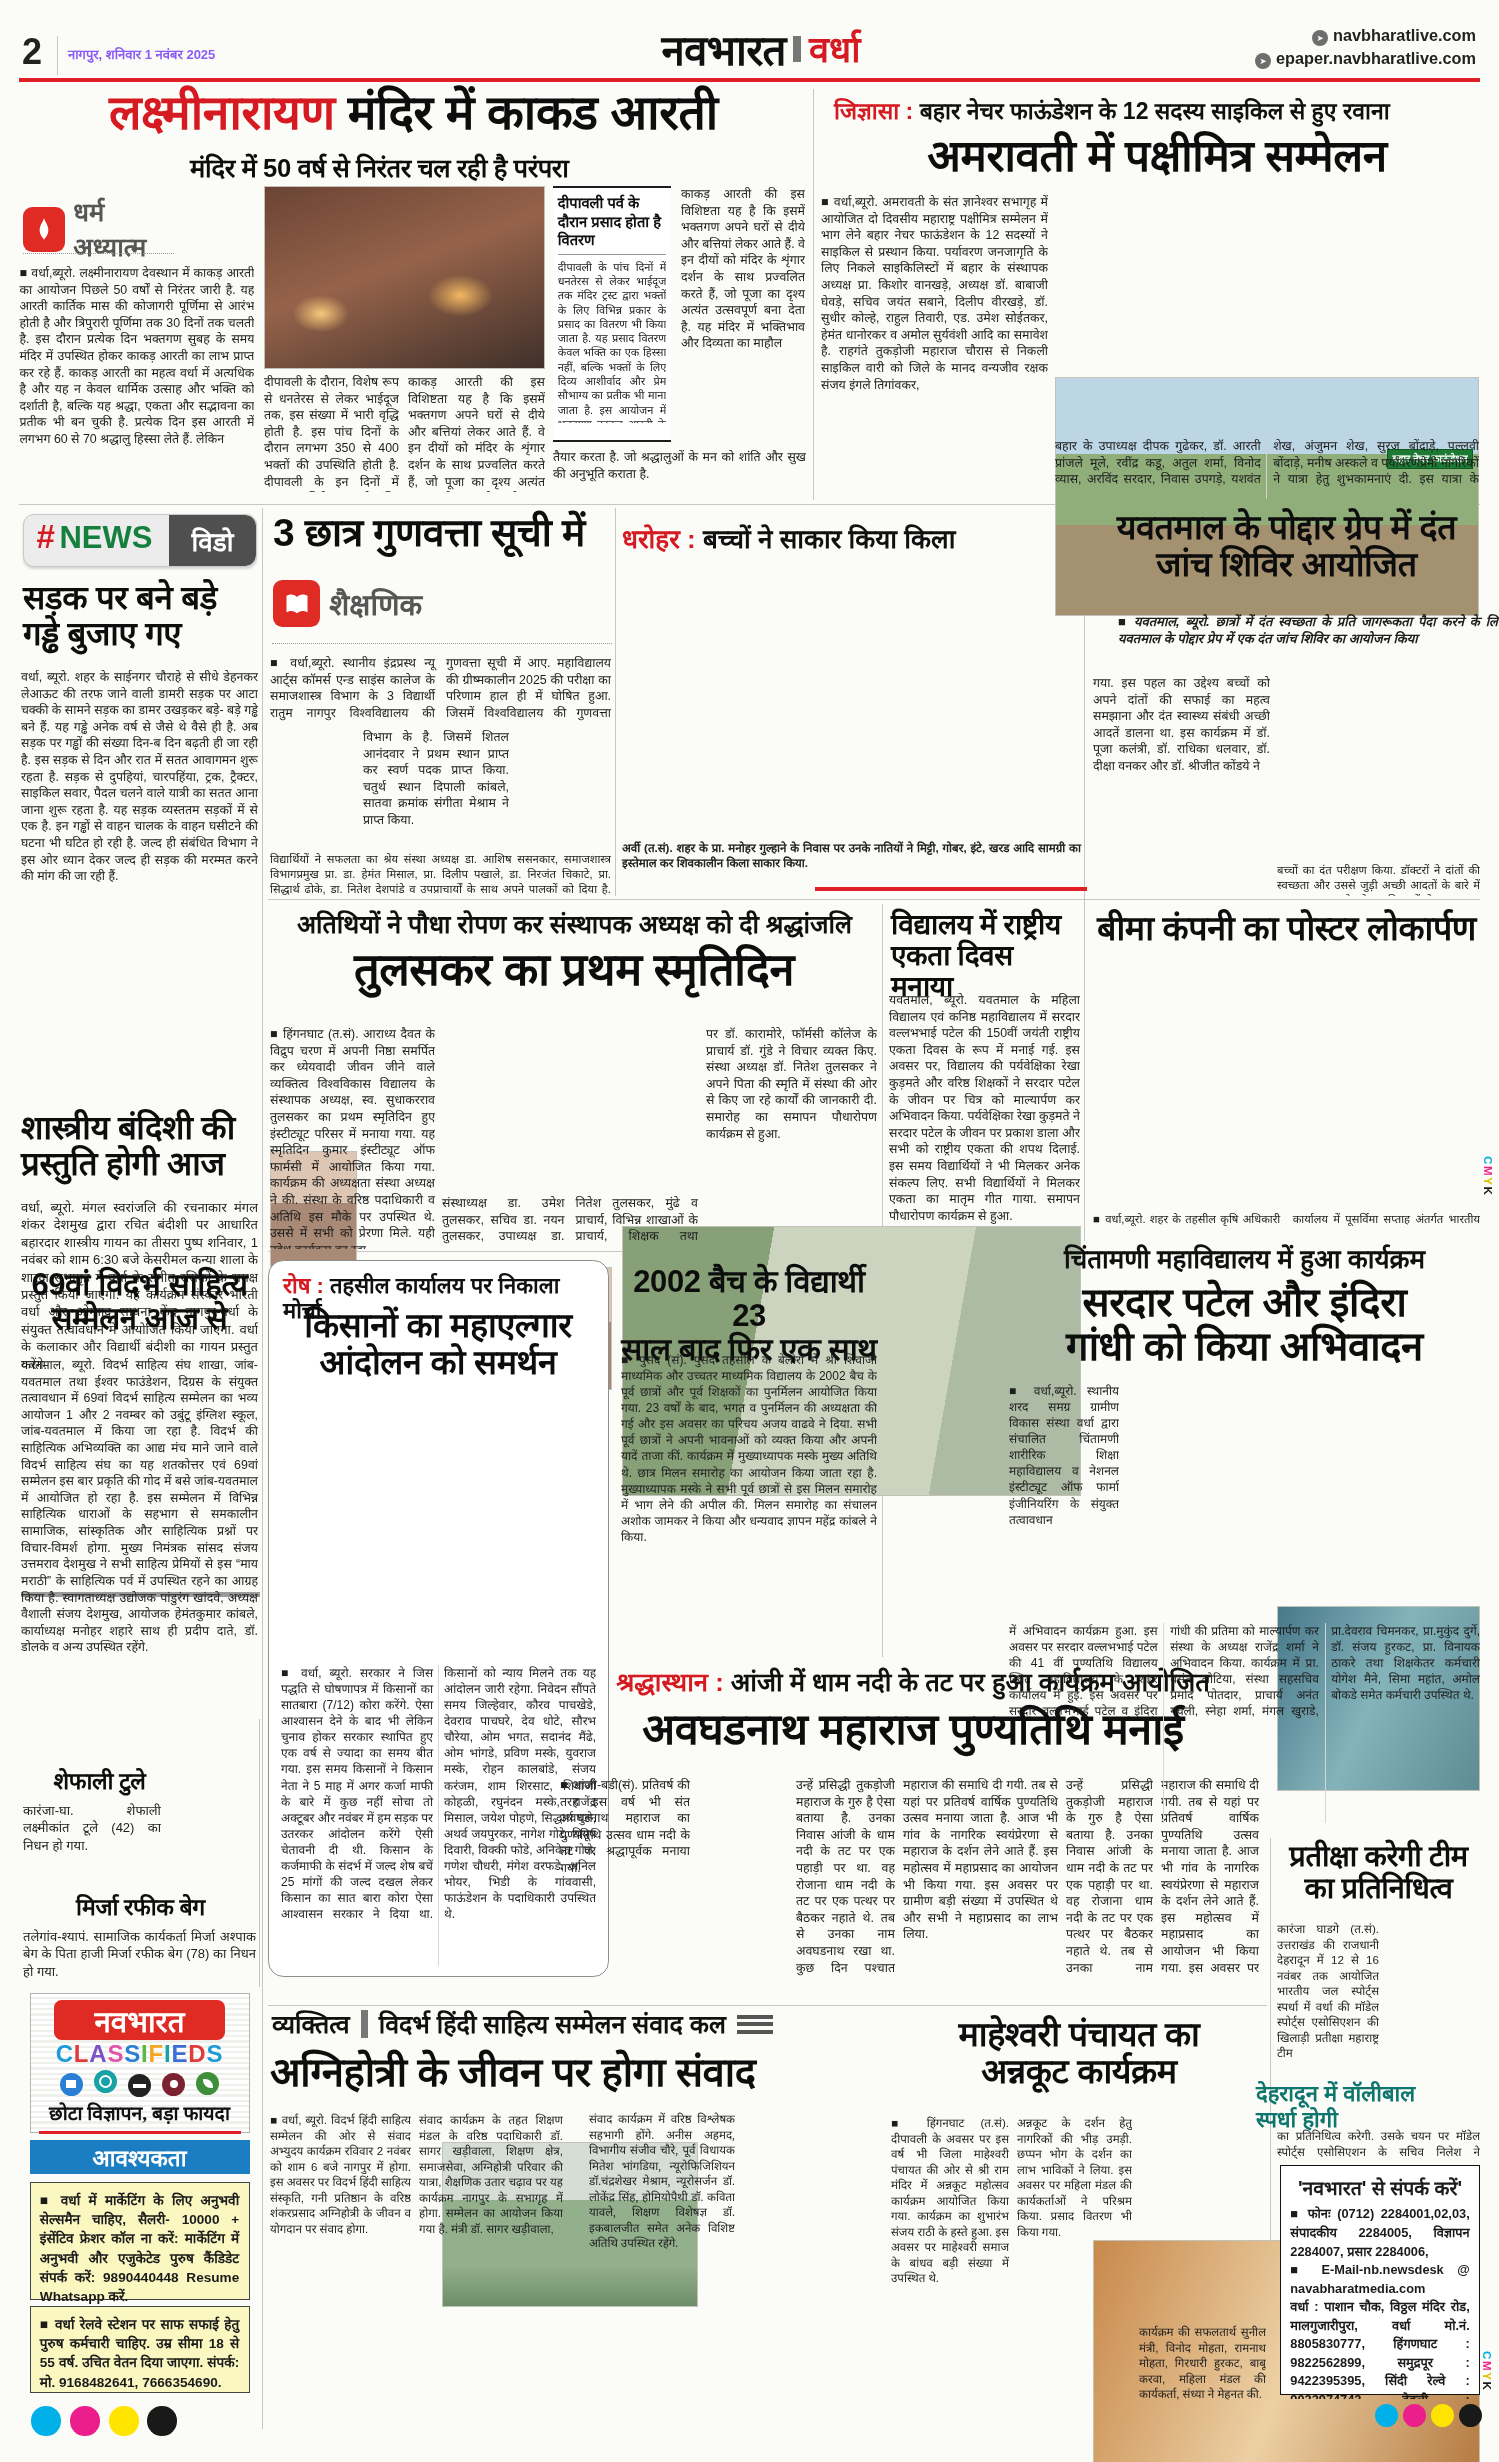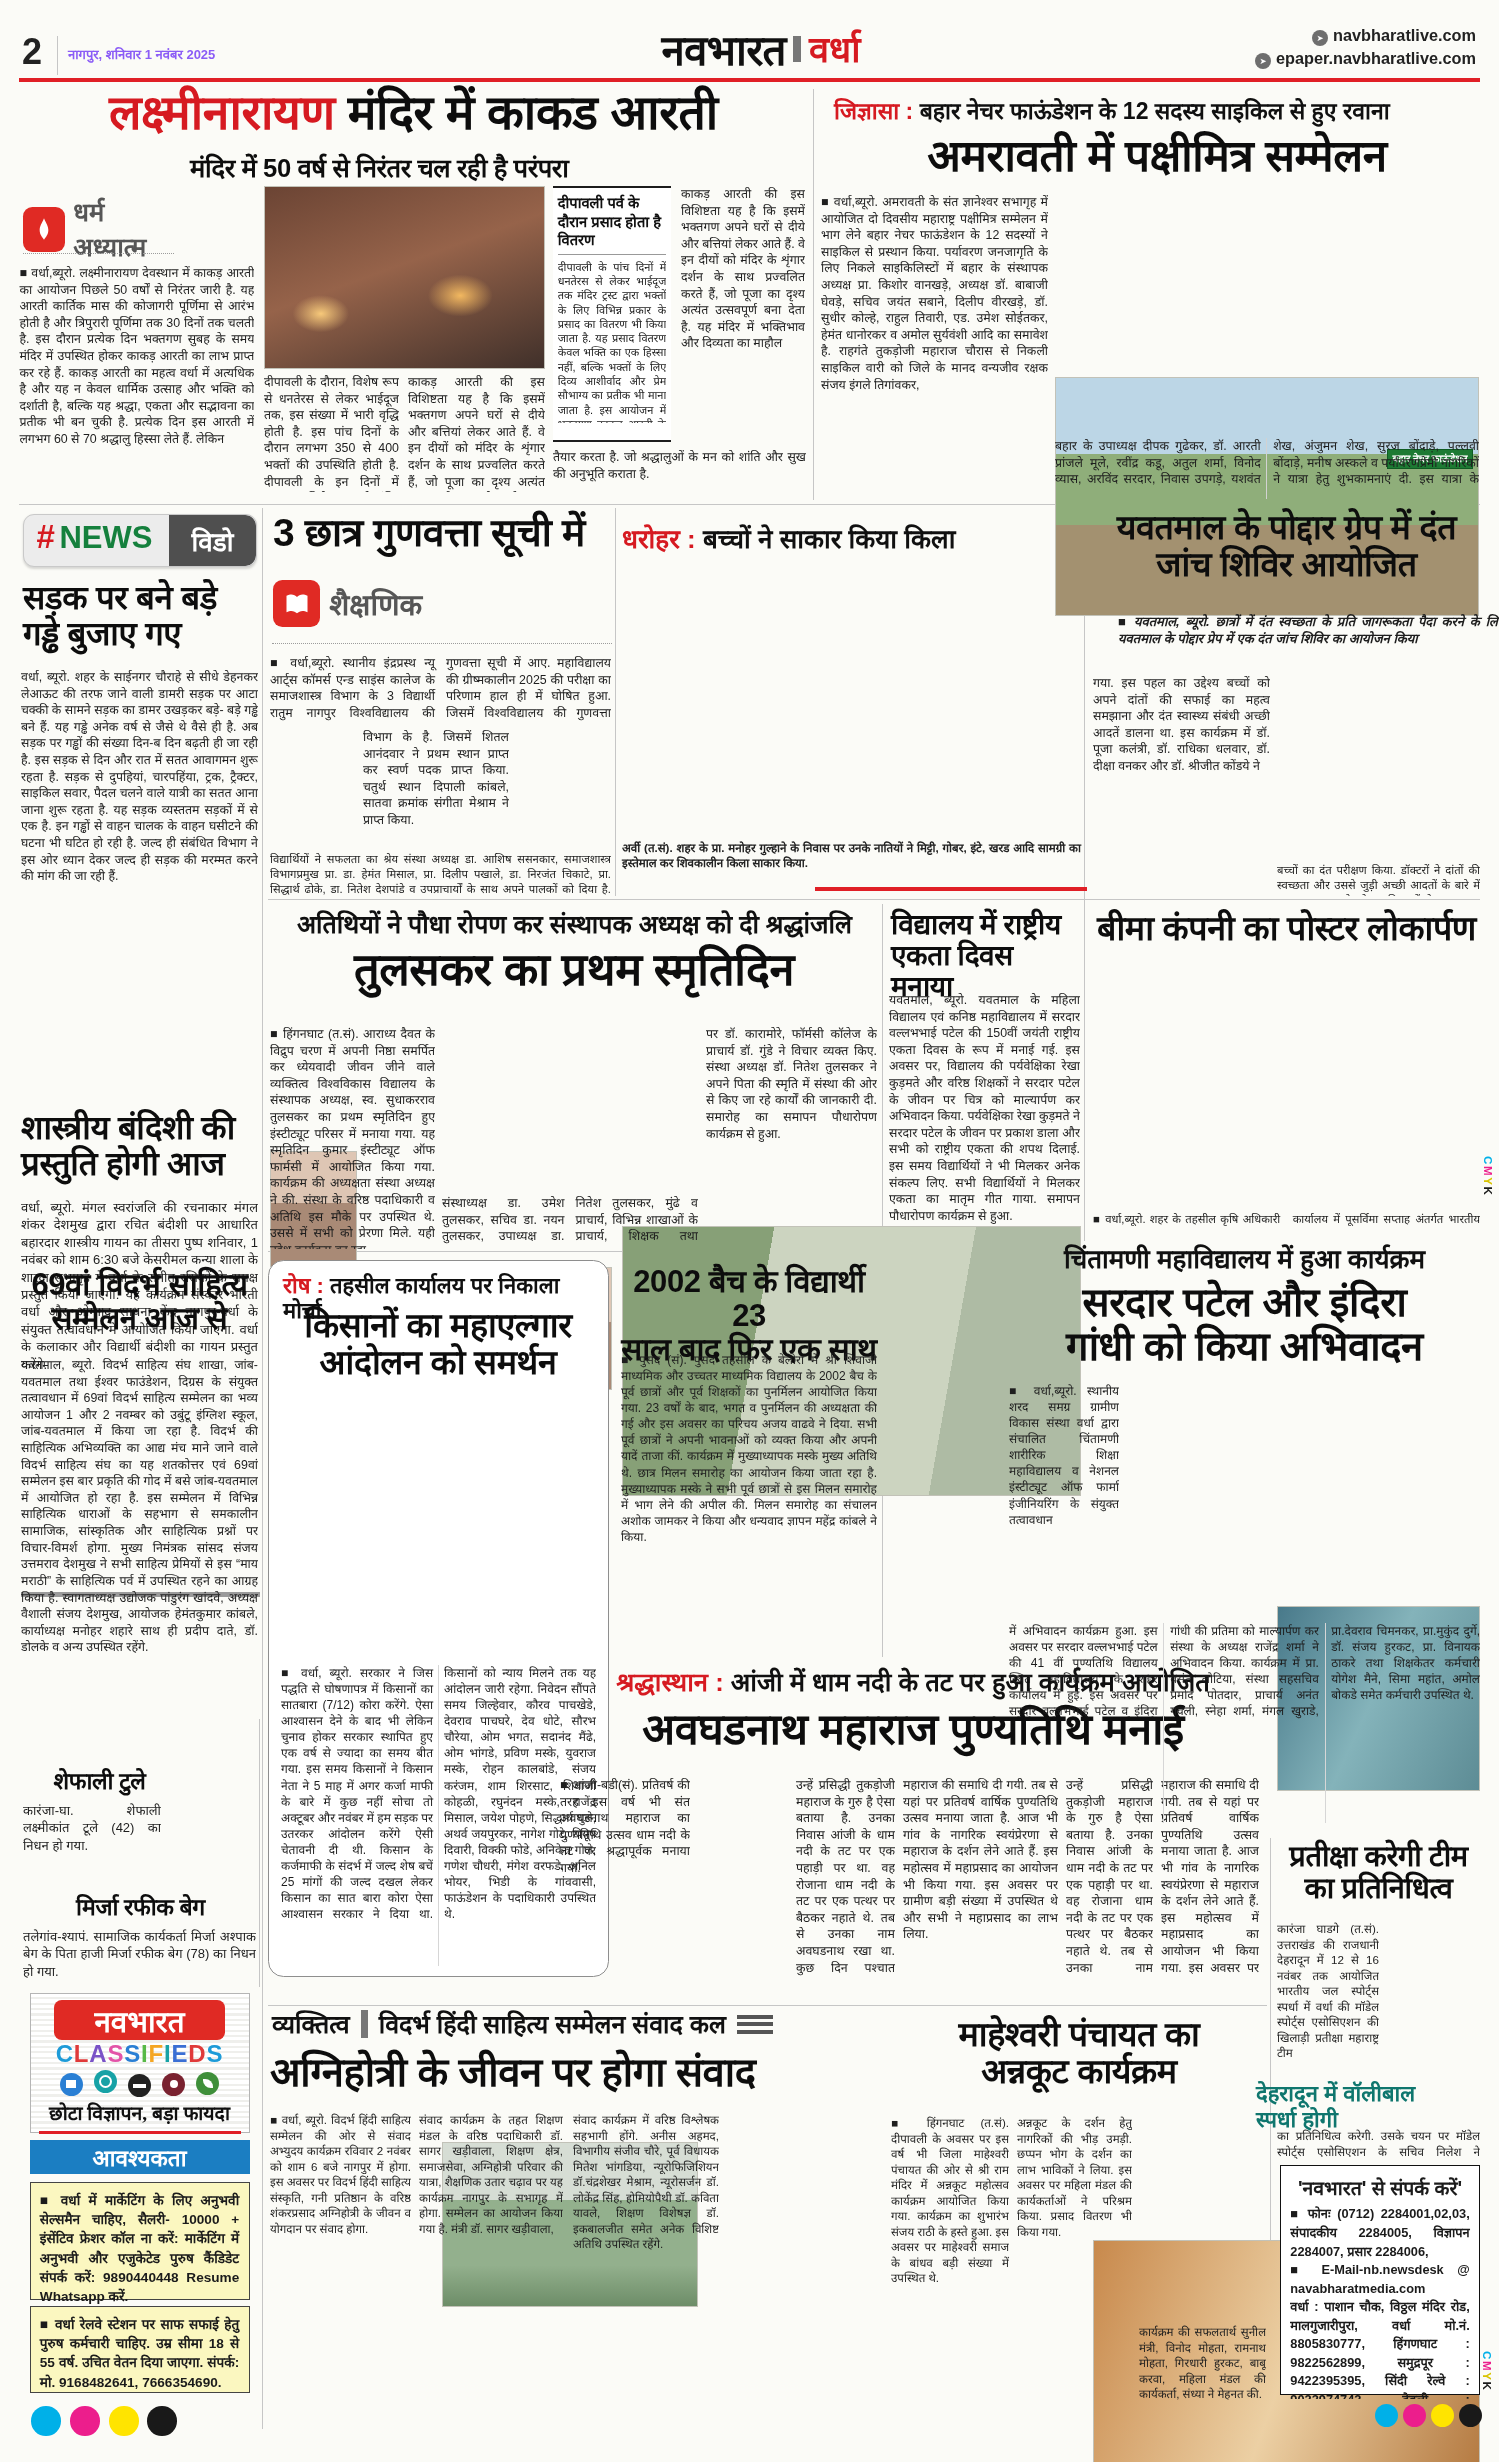--- a/index.html
+++ b/index.html
@@ -259,21 +259,21 @@
     <span class="hamb">
         <i></i>
         <i></i>
         <i></i>
       </span>
   </div>
   <div class="b hl" style="left:270px;top:2050px;width:612px;font-size:40px;">अग्निहोत्री के जीवन पर होगा संवाद</div>
   <div class="b body-txt" style="left:270px;top:2112px;width:141px;height:165px;font-size:11.6px;">■ वर्धा, ब्यूरो. विदर्भ हिंदी साहित्य सम्मेलन की ओर से संवाद अभ्युदय कार्यक्रम रविवार 2 नवंबर को शाम 6 बजे नागपुर में होगा. इस अवसर पर विदर्भ हिंदी साहित्य संस्कृति, गनी प्रतिष्ठान के वरिष्ठ शंकरप्रसाद अग्निहोत्री के जीवन व योगदान पर संवाद होगा.</div>
 
   <div class="b body-txt" style="left:419px;top:2112px;width:144px;height:326px;font-size:11.6px;">संवाद कार्यक्रम के तहत शिक्षण मंडल के वरिष्ठ पदाधिकारी डॉ. सागर खड़ीवाला, शिक्षण क्षेत्र, समाजसेवा, अग्निहोत्री परिवार की यात्रा, शैक्षणिक उतार चढ़ाव पर यह कार्यक्रम नागपुर के सभागृह में होगा. सम्मेलन का आयोजन किया गया है. मंत्री डॉ. सागर खड़ीवाला,</div>
-  <div class="b body-txt" style="left:573px;top:2112px;width:146px;height:326px;font-size:11.6px;">संवाद कार्यक्रम में वरिष्ठ विश्लेषक सहभागी होंगे. अनीस अहमद, विभागीय संजीव चौरे, पूर्व विधायक मितेश भांगडिया, न्यूरोफिजिशियन डॉ.चंद्रशेखर मेश्राम, न्यूरोसर्जन डॉ. लोकेंद्र सिंह, होमियोपैथी डॉ. कविता यावले, शिक्षण विशेषज्ञ डॉ. इकबालजीत समेत अनेक विशिष्ट अतिथि उपस्थित रहेंगे.</div>
+  <div class="b body-txt" style="left:589px;top:2112px;width:146px;height:326px;font-size:11.6px;font-family:Liberation Serif, serif;">संवाद कार्यक्रम में वरिष्ठ विश्लेषक सहभागी होंगे. अनीस अहमद, विभागीय संजीव चौरे, पूर्व विधायक मितेश भांगडिया, न्यूरोफिजिशियन डॉ.चंद्रशेखर मेश्राम, न्यूरोसर्जन डॉ. लोकेंद्र सिंह, होमियोपैथी डॉ. कविता यावले, शिक्षण विशेषज्ञ डॉ. इकबालजीत समेत अनेक विशिष्ट अतिथि उपस्थित रहेंगे.</div>
 
   <div class="b hl center" style="left:891px;top:2016px;width:376px;font-size:34px;">
     <div>माहेश्वरी पंचायत का</div>
     <div>अन्नकूट कार्यक्रम</div>
   </div>
   <div class="b body-txt" style="left:891px;top:2115px;width:118px;height:326px;font-size:11.6px;">■ हिंगनघाट (त.सं). दीपावली के अवसर पर इस वर्ष भी जिला माहेश्वरी पंचायत की ओर से श्री राम मंदिर में अन्नकूट महोत्सव कार्यक्रम आयोजित किया गया. कार्यक्रम का शुभारंभ संजय राठी के हस्ते हुआ. इस अवसर पर माहेश्वरी समाज के बांधव बड़ी संख्या में उपस्थित थे.</div>
   <div class="b body-txt" style="left:1017px;top:2115px;width:115px;height:326px;font-size:11.6px;">अन्नकूट के दर्शन हेतु नागरिकों की भीड़ उमड़ी. छप्पन भोग के दर्शन का लाभ भाविकों ने लिया. इस अवसर पर महिला मंडल की कार्यकर्ताओं ने परिश्रम किया. प्रसाद वितरण भी किया गया.</div>
 
   <div class="b body-txt" style="left:1139px;top:2324px;width:127px;height:116px;font-size:11.6px;">कार्यक्रम की सफलतार्थ सुनील मंत्री, विनोद मोहता, रामनाथ मोहता, गिरधारी हुरकट, बाबू करवा, महिला मंडल की कार्यकर्ता, संध्या ने मेहनत की.</div>
 

